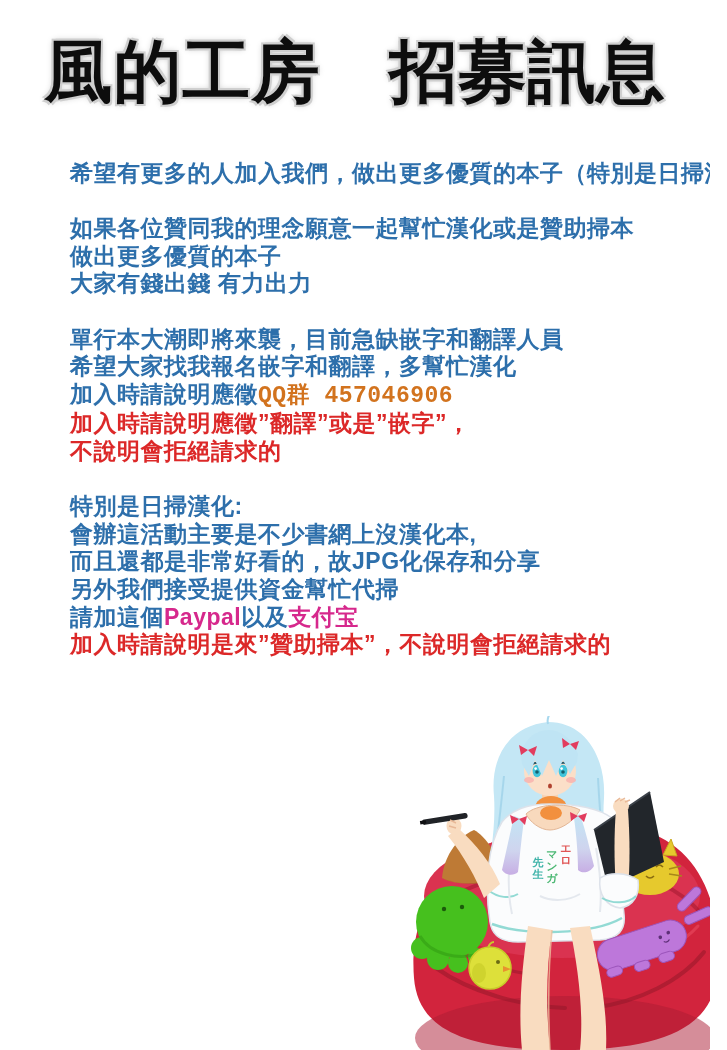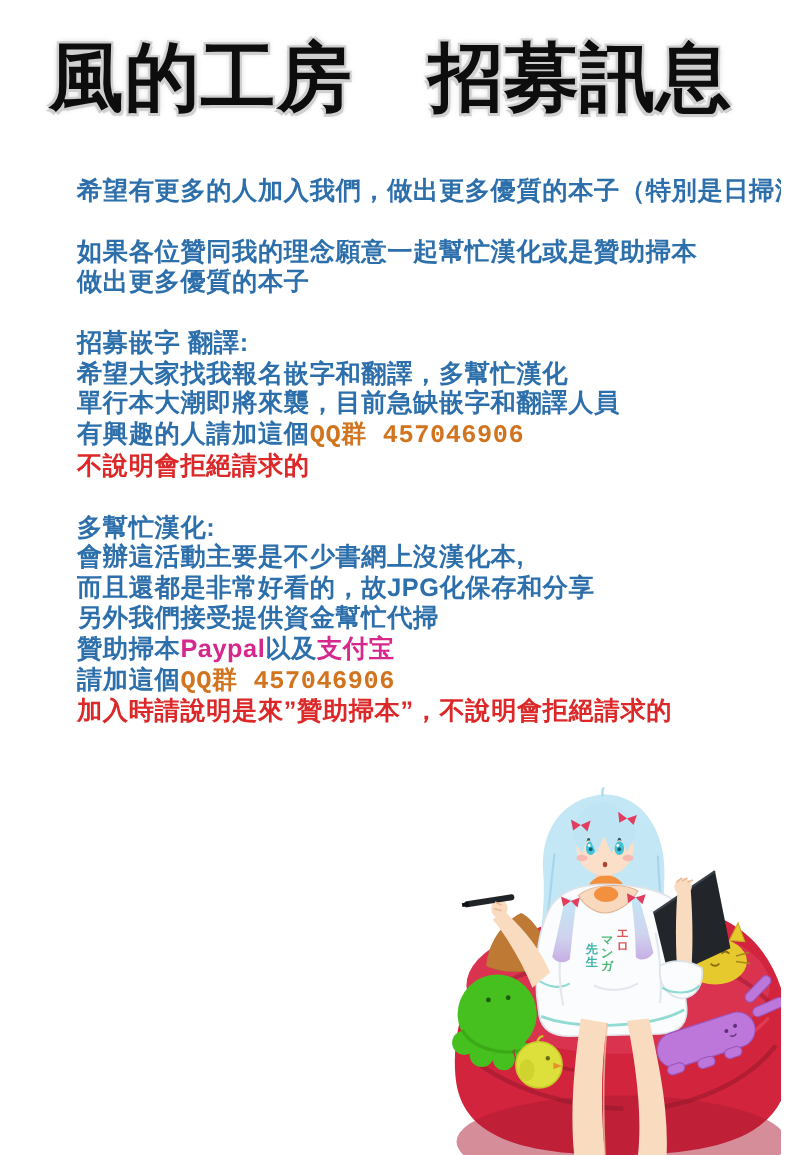--- a/index.html
+++ b/index.html
@@ -56,35 +56,35 @@
 
   <div class="title">風的工房　招募訊息</div>
 
   <div class="text-block" id="text-root">
       <div class="paragraph">
         <div class="line"><span class="seg-blue">希望有更多的人加入我們，做出更多優質的本子（特別是日掃漢化）</span></div>
       </div>
       <div class="paragraph">
         <div class="line"><span class="seg-blue">如果各位贊同我的理念願意一起幫忙漢化或是贊助掃本</span></div>
         <div class="line"><span class="seg-blue">做出更多優質的本子</span></div>
-      </div>
-      <div class="paragraph">
-        <div class="line"><span class="seg-blue">招募嵌字 翻譯:</span></div>
+        <div class="line"><span class="seg-blue">大家有錢出錢 有力出力</span></div>
+      </div>
+      <div class="paragraph">
+        <div class="line"><span class="seg-blue">單行本大潮即將來襲，目前急缺嵌字和翻譯人員</span></div>
         <div class="line"><span class="seg-blue">希望大家找我報名嵌字和翻譯，多幫忙漢化</span></div>
-        <div class="line"><span class="seg-blue">單行本大潮即將來襲，目前急缺嵌字和翻譯人員</span></div>
-        <div class="line"><span class="seg-blue">有興趣的人請加這個</span><span class="seg-orange">QQ群 457046906</span></div>
+        <div class="line"><span class="seg-blue">加入時請說明應徵</span><span class="seg-orange">QQ群 457046906</span></div>
+        <div class="line"><span class="seg-red">加入時請說明應徵”翻譯”或是”嵌字”，</span></div>
         <div class="line"><span class="seg-red">不說明會拒絕請求的</span></div>
       </div>
       <div class="paragraph">
-        <div class="line"><span class="seg-blue">多幫忙漢化:</span></div>
+        <div class="line"><span class="seg-blue">特別是日掃漢化:</span></div>
         <div class="line"><span class="seg-blue">會辦這活動主要是不少書網上沒漢化本,</span></div>
         <div class="line"><span class="seg-blue">而且還都是非常好看的，故JPG化保存和分享</span></div>
         <div class="line"><span class="seg-blue">另外我們接受提供資金幫忙代掃</span></div>
-        <div class="line"><span class="seg-blue">贊助掃本</span><span class="seg-magenta">Paypal</span><span class="seg-blue">以及</span><span class="seg-magenta">支付宝</span></div>
-        <div class="line"><span class="seg-blue">請加這個</span><span class="seg-orange">QQ群 457046906</span></div>
+        <div class="line"><span class="seg-blue">請加這個</span><span class="seg-magenta">Paypal</span><span class="seg-blue">以及</span><span class="seg-magenta">支付宝</span></div>
         <div class="line"><span class="seg-red">加入時請說明是來”贊助掃本”，不說明會拒絕請求的</span></div>
       </div>
     </div>
 
   <svg class="illustration" viewBox="0 0 327 334" xmlns="http://www.w3.org/2000/svg">
     <defs>
       <linearGradient id="tailGrad" x1="0" y1="0" x2="0" y2="1">
         <stop offset="0%" stop-color="#c2e6f5"></stop>
         <stop offset="60%" stop-color="#cfd4ee"></stop>
         <stop offset="100%" stop-color="#c7aee4"></stop>

